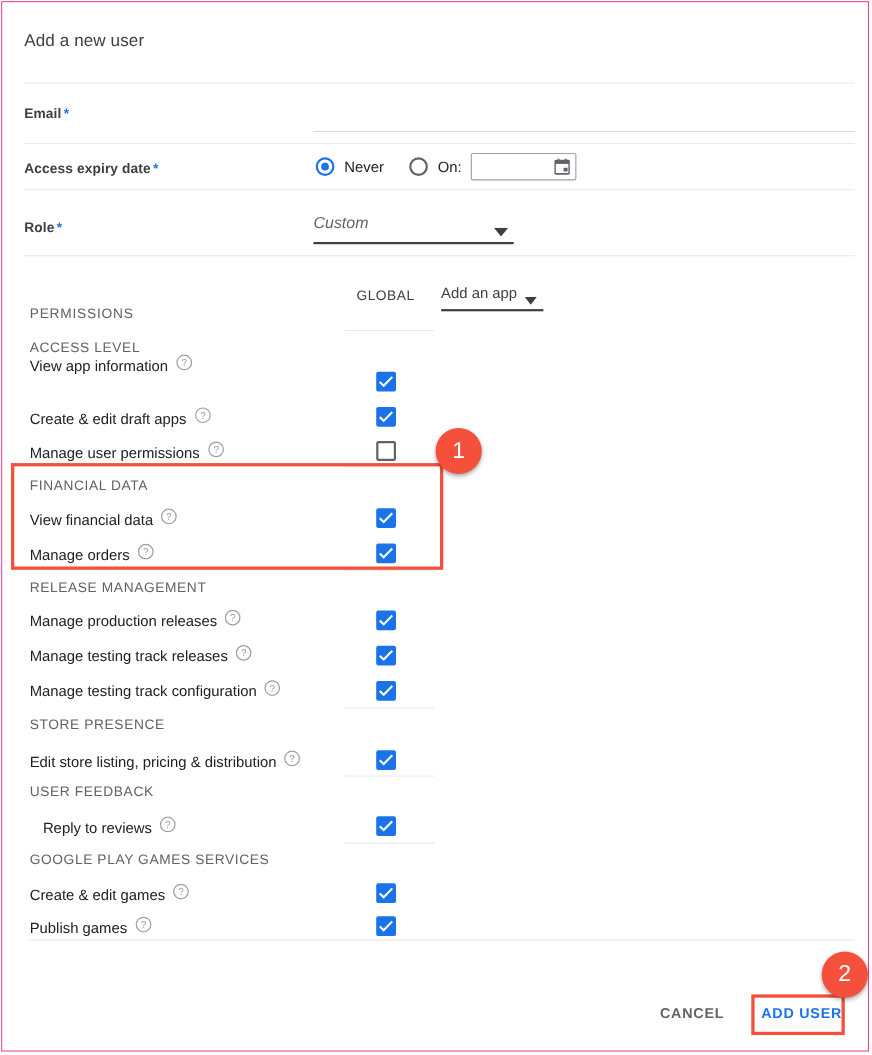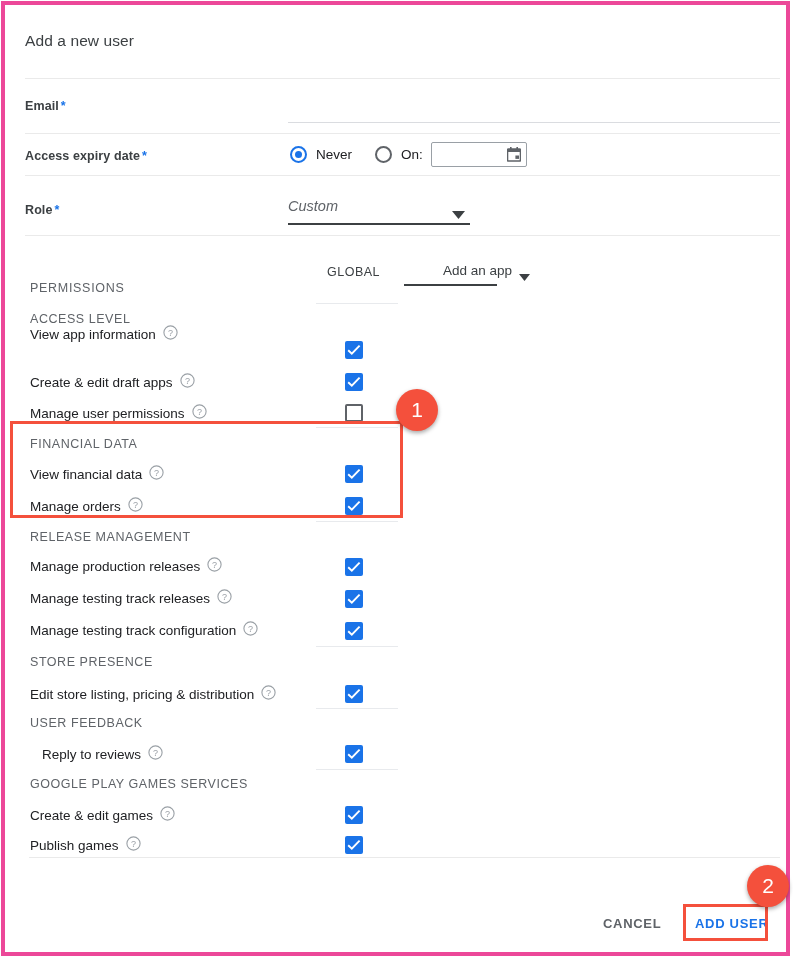--- a/index.html
+++ b/index.html
@@ -19,21 +19,21 @@
     overflow: hidden;
   }
   
   .dialog {
     position: absolute;
     left: 1px;
     top: 1px;
     width: 789px;
     height: 955px;
     background: #fff;
-    border: 4px solid #ec4899;
+    border: 1px solid #ec4899;
     box-sizing: border-box;
   }
   .dialog-title {
     position: absolute;
     left: 20px;
     top: 27px;
     font-size: 15.5px;
     color: #3c4043;
     letter-spacing: .1px;
   }
@@ -185,21 +185,20 @@
     top: 260px;
     font-size: 12.5px;
     color: #3c4043;
     letter-spacing: .5px;
   }
   .addapp {
     position: absolute;
     left: 399px;
     top: 256px;
     cursor: pointer;
-    margin-left: 39px;
   }
   .addapp-label {
     font-size: 13.5px;
     color: #3c4043;
   }
   .addapp-arrow {
     position: absolute;
     left: 76px;
     top: 6px;
   }

